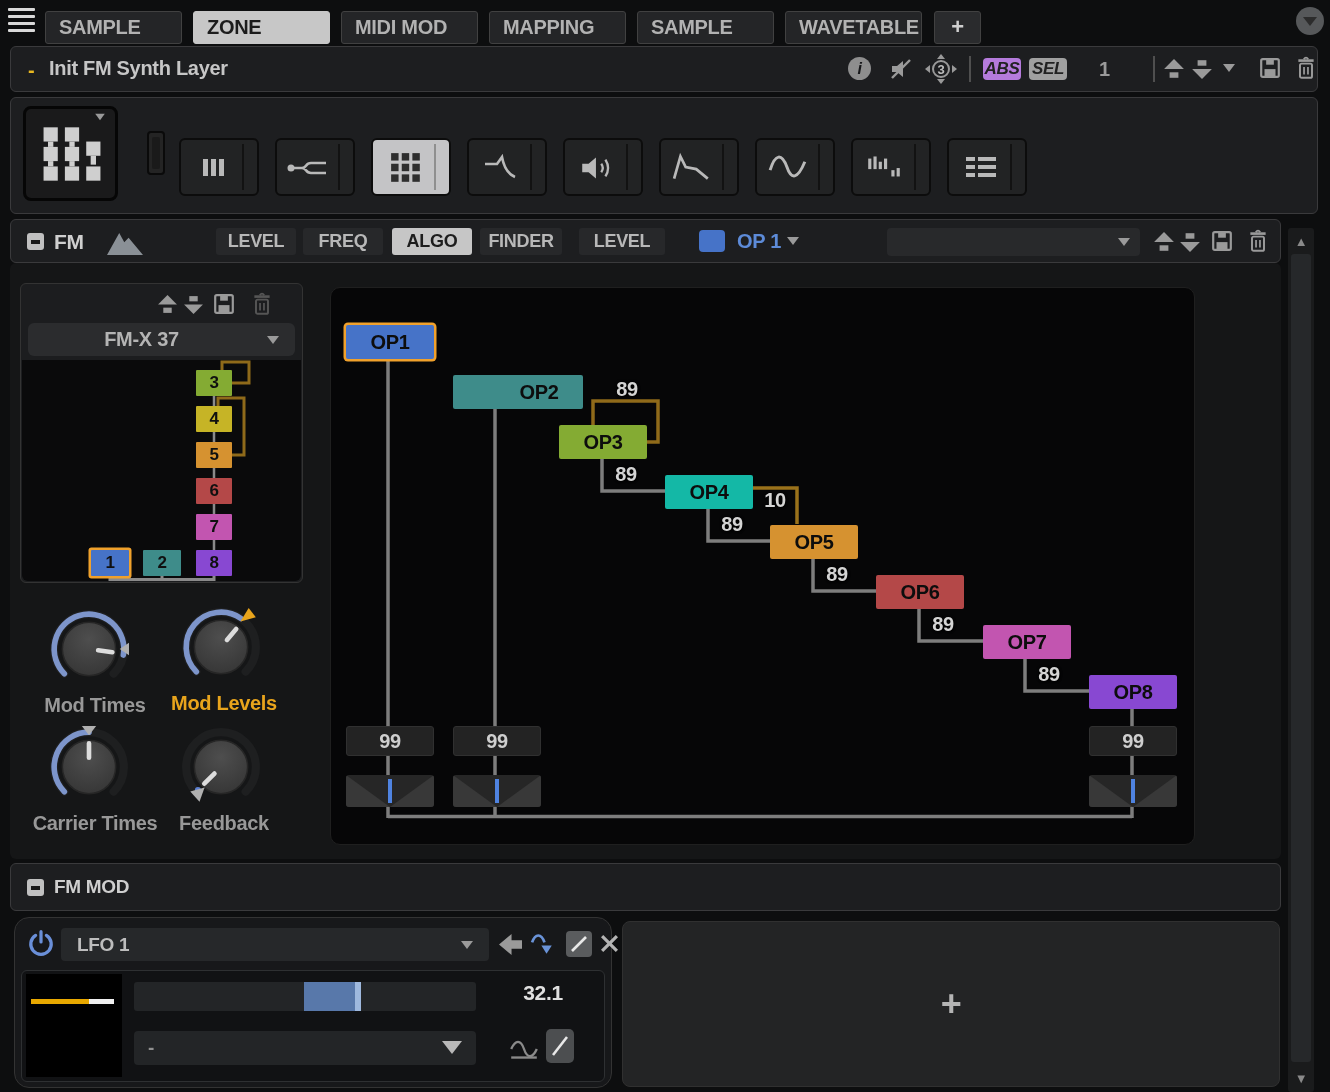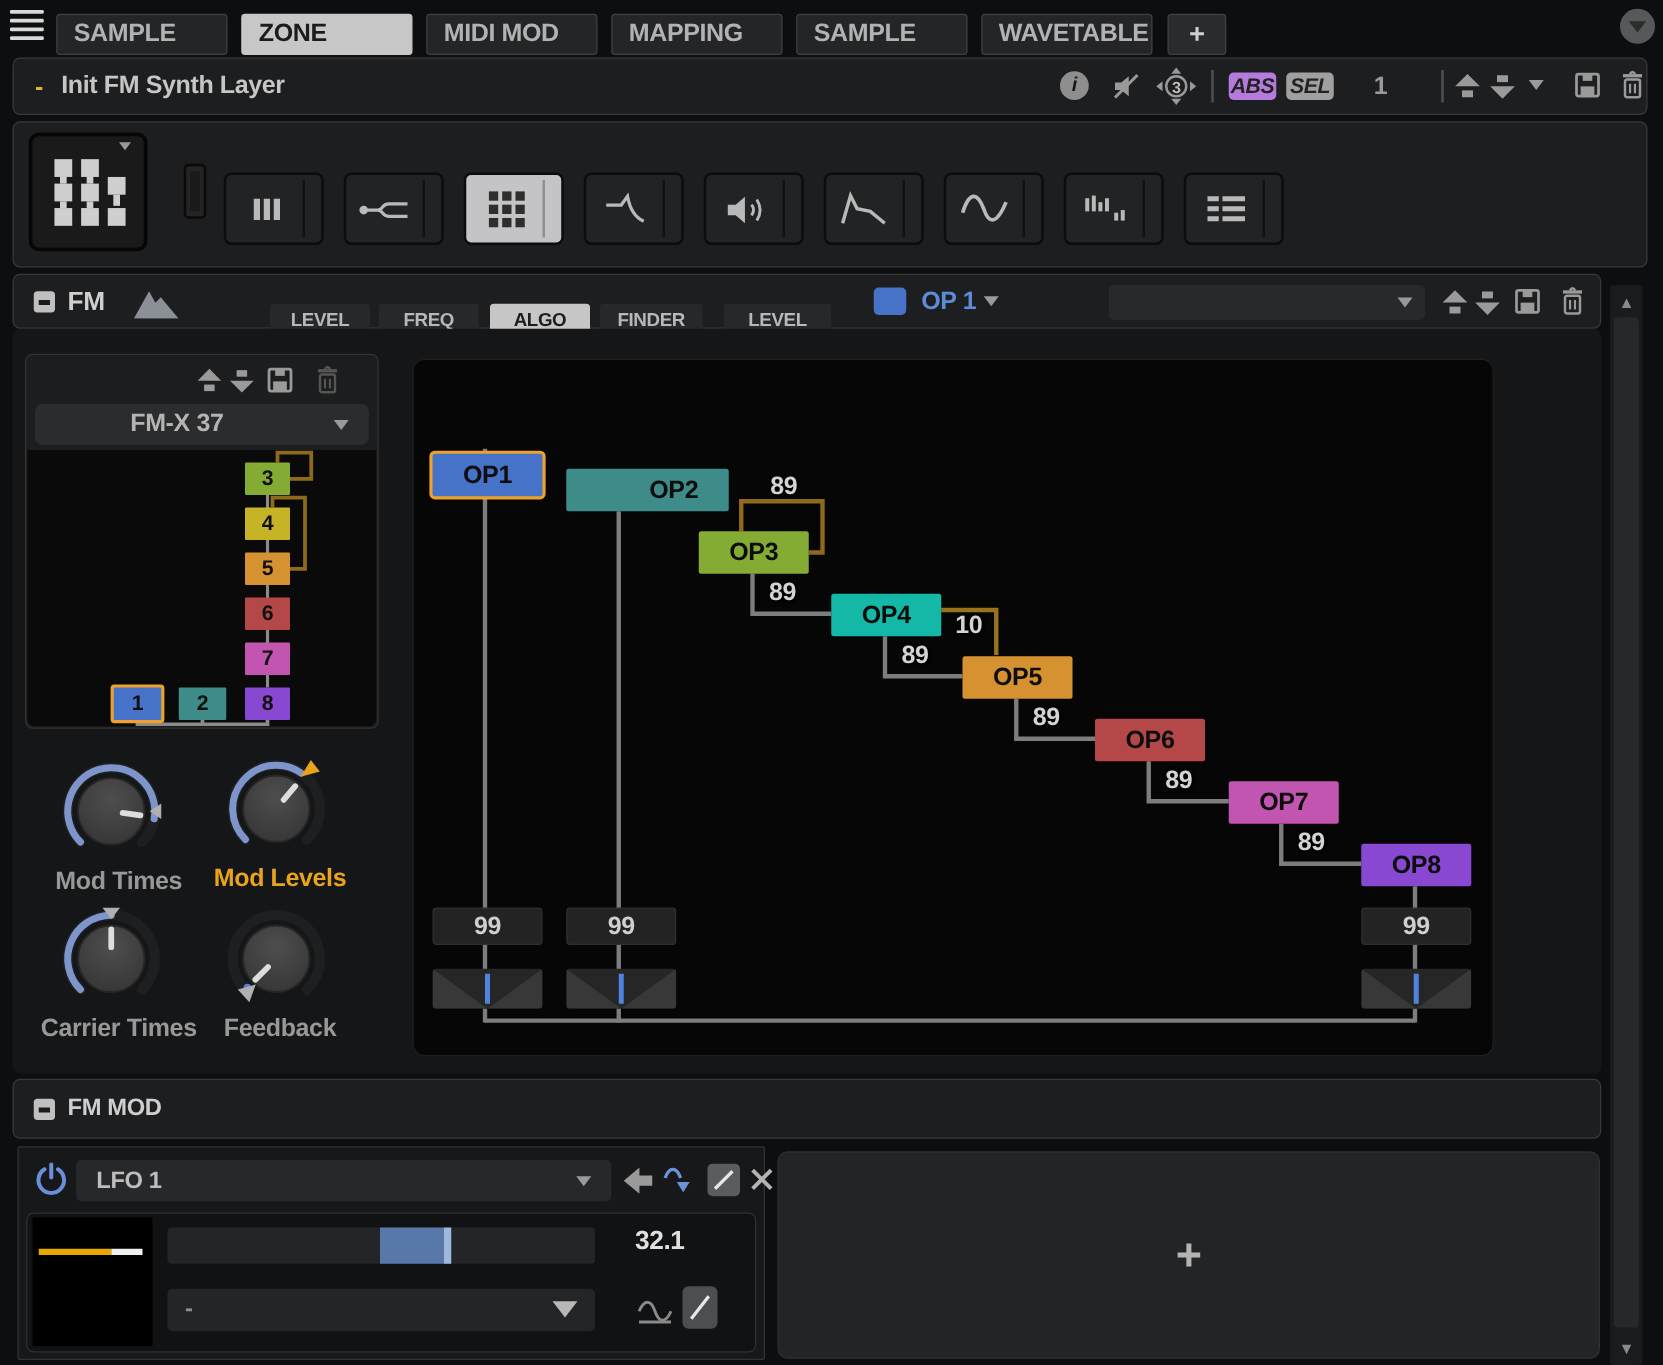--- a/index.html
+++ b/index.html
@@ -25,32 +25,32 @@
   .vdiv{position:absolute;width:2px;height:26px;background:#4f4f4f;}
   .icn{position:absolute;}
   .titletext{color:#c6c6c6;font-size:20px;}
   
   .modbtn{position:absolute;width:80px;height:58px;background:#222324;border:2px solid #0c0c0c;border-radius:6px;
        box-sizing:border-box;}
   .modbtn .split{position:absolute;right:13px;top:4px;bottom:4px;width:2px;background:#121212;}
   .modbtn.sel{background:#c4c4c6;}
   .modbtn.sel .split{background:#8f8f8f;}
   
-  .fmtab{position:absolute;top:23px;height:27px;background:#27282a;color:#b8b8b8;font-size:15px;
+  .fmtab{position:absolute;top:8px;height:27px;background:#27282a;color:#b8b8b8;font-size:18px;
        text-align:center;line-height:27px;border-radius:3px;}
   .fmtab.active{background:#c6c6c6;color:#1d1d1d;}
   .dd{background:#28292b;border-radius:4px;box-sizing:border-box;position:absolute;}
   
   .mini-node{position:absolute;width:36px;height:26px;display:flex;align-items:center;justify-content:center;
        font-size:17px;color:#101010;border-radius:1px;}
   .mini-node.sel{box-shadow:0 0 0 2.5px #f0a12c;}
   
   .opbox{position:absolute;width:88px;height:34px;display:flex;align-items:center;justify-content:center;
        font-size:20px;color:#0d0d0d;border-radius:2px;}
-  .opbox.sel{box-shadow:0 0 0 2.5px #f0a12c;margin-top:38px;}
+  .opbox.sel{box-shadow:0 0 0 2.5px #f0a12c;}
   .val-label{position:absolute;width:44px;text-align:center;font-size:20px;color:#d4d4d4;
        text-shadow:0 0 3px #000,1px 1px 2px #000;}
   .levelbox{position:absolute;width:88px;height:30px;background:#232323;border:1px solid #303030;border-radius:3px;
        box-sizing:border-box;color:#cfcfcf;font-size:20px;text-align:center;line-height:28px;}
   .panbox{position:absolute;width:88px;height:32px;background:#262626;border-radius:3px;overflow:hidden;}
   .panbox .t1{position:absolute;left:0;top:0;width:50%;height:100%;background:#383838;
        clip-path:polygon(0 0,100% 100%,0 100%);}
   .panbox .t2{position:absolute;right:0;top:0;width:50%;height:100%;background:#383838;
        clip-path:polygon(100% 0,100% 100%,0 100%);}
   .panbox .bar{position:absolute;left:42px;top:4px;width:4px;height:24px;background:#4f83e0;}
@@ -440,21 +440,21 @@
   </div>
 
   <div class="panel" style="left:10px;top:863px;width:1271px;height:48px;">
     <span class="collapse abs" style="left:16px;top:15px;">
         <i></i>
       </span>
     <span class="abs seclabel" style="left:43px;top:12px;font-size:19px;">FM MOD</span>
   </div>
 
   <div class="abs" style="left:14px;top:917px;width:598px;height:171px;background:#17181a;border:1px solid #333;
-       border-radius:2px;box-sizing:border-box;">
+       border-radius:15px;box-sizing:border-box;text-align:center;">
     <svg class="icn" style="left:12px;top:11px;" width="28" height="28" viewBox="0 0 26 26">
       <path d="M8 6 A9.5 9.5 0 1 0 18 6" fill="none" stroke="#6a8fd8" stroke-width="3" stroke-linecap="round"></path>
       <line x1="13" y1="2.5" x2="13" y2="12" stroke="#6a8fd8" stroke-width="3" stroke-linecap="round"></line>
     </svg>
     <div class="dd" style="left:46px;top:10px;width:428px;height:33px;background:#26282a;">
       <span style="position:absolute;left:16px;top:6px;color:#bdbdbd;font-size:19px;">LFO 1</span>
       <span class="tri-sm" style="position:absolute;right:16px;top:13px;"></span>
     </div>
     <svg class="icn" style="left:484px;top:16px;" width="23" height="21" viewBox="0 0 22 20">
       <polygon points="22,6 12,6 12,0 0,10 12,20 12,14 22,14" fill="#9a9a9a"></polygon>

